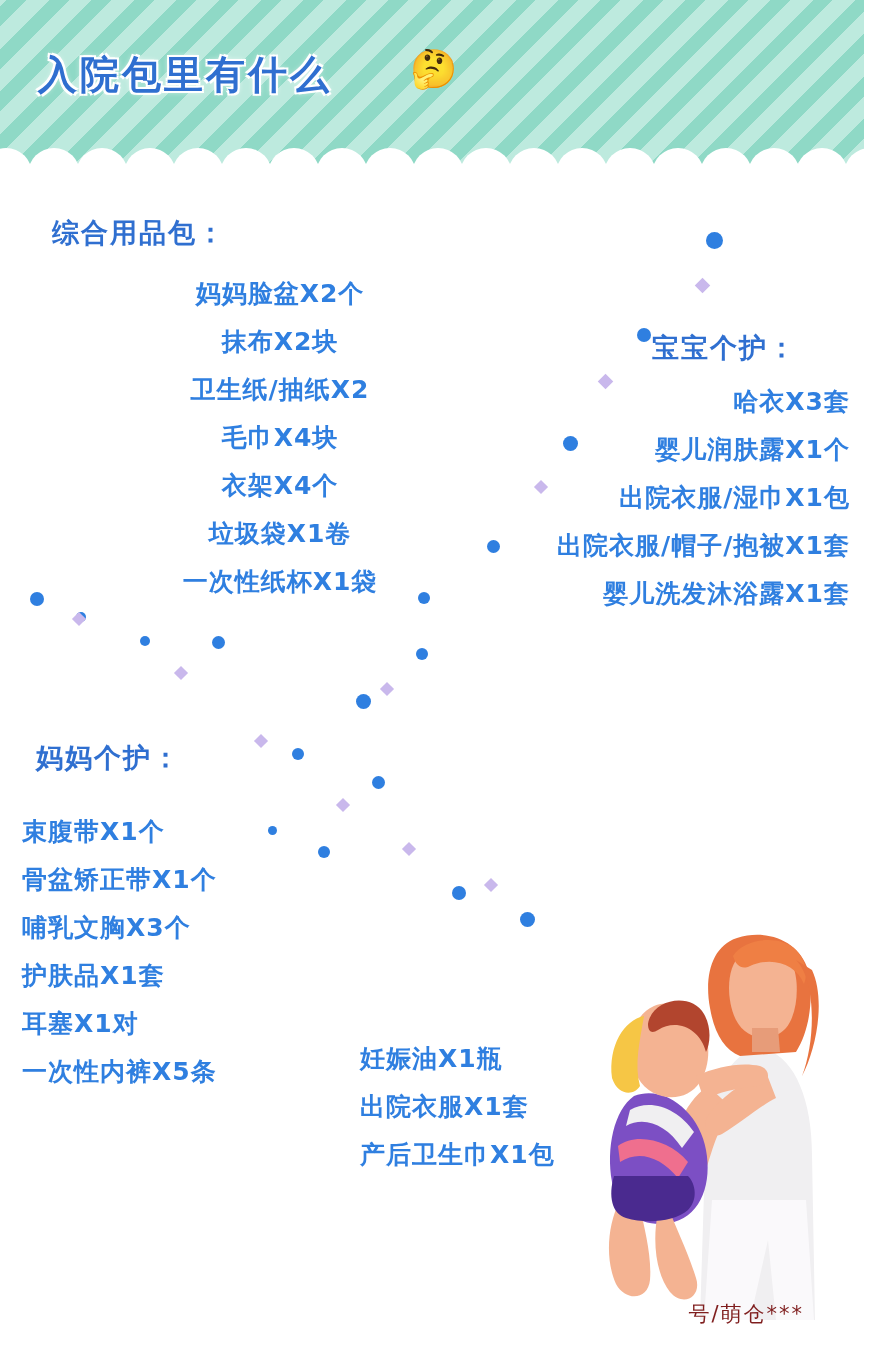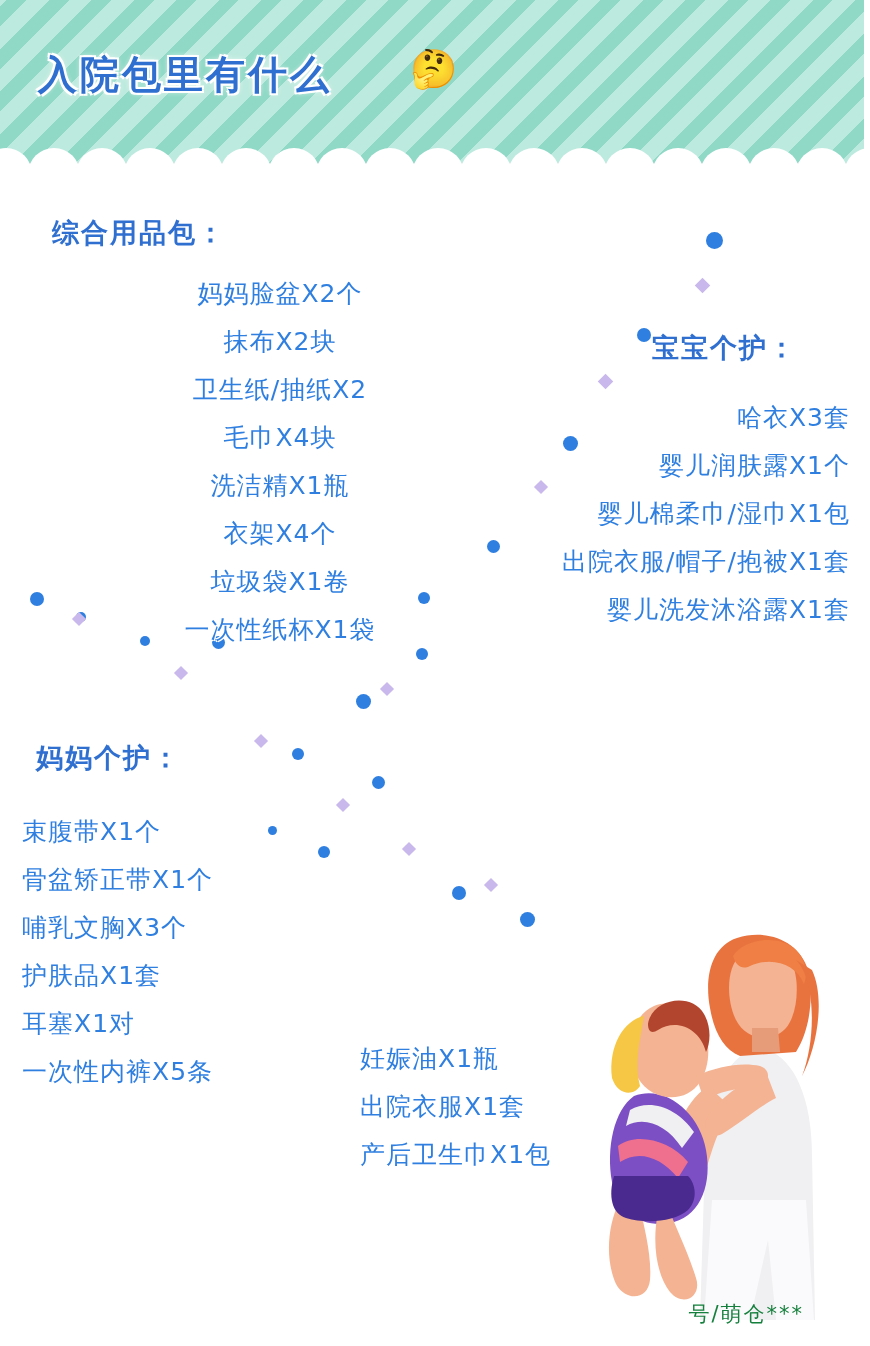--- a/index.html
+++ b/index.html
@@ -77,21 +77,21 @@
     letter-spacing: 2px;
     text-shadow:
       -1.5px -1.5px 0 #ffffff,
       1.5px -1.5px 0 #ffffff,
       -1.5px 1.5px 0 #ffffff,
       1.5px 1.5px 0 #ffffff;
     white-space: nowrap;
   }
   .item {
     font-size: 25px;
-    font-weight: normal;
+    font-weight: bold;
     color: #2f7fe0;
     letter-spacing: 1px;
     white-space: nowrap;
     line-height: 48px;
     text-shadow:
       -1px -1px 0 #ffffff,
       1px -1px 0 #ffffff,
       -1px 1px 0 #ffffff,
       1px 1px 0 #ffffff;
   }
@@ -120,21 +120,21 @@
     left: 600px;
     top: 900px;
     width: 270px;
     height: 420px;
   }
   #watermark {
     position: absolute;
     right: 60px;
     bottom: 18px;
     font-size: 21px;
-    color: #15803d;
+    color: #7f1d1d;
     letter-spacing: 2px;
     white-space: nowrap;
   }
 </style>
 </head>
 <body>
 
 <div id="page">
 
   <div id="banner">
@@ -192,31 +192,30 @@
       <div class="diamond" style="left: 486px; top: 880px; width: 10px; height: 10px;"></div>
       <div class="diamond" style="left: 382px; top: 684px; width: 10px; height: 10px;"></div>
     </div>
 
   <div class="sec-head" style="left:12px; top:215px;margin-left:40px;">综合用品包：</div>
   <div class="list center" id="list-general" style="left:110px; top:270px; width:340px;">
       <div class="item">妈妈脸盆X2个</div>
       <div class="item">抹布X2块</div>
       <div class="item">卫生纸/抽纸X2</div>
       <div class="item">毛巾X4块</div>
-      <div class="item">洗洁精X1瓶</div>
       <div class="item">衣架X4个</div>
       <div class="item">垃圾袋X1卷</div>
       <div class="item">一次性纸杯X1袋</div>
     </div>
 
   <div class="sec-head" style="left:652px; top:330px;">宝宝个护：</div>
-  <div class="list right" id="list-baby" style="left:390px; top:394px; width:460px;">
+  <div class="list right" id="list-baby" style="left:390px; top:378px; width:460px;">
       <div class="item">哈衣X3套</div>
       <div class="item">婴儿润肤露X1个</div>
-      <div class="item">婴儿棉柔巾/湿巾X1包</div>
+      <div class="item">出院衣服/湿巾X1包</div>
       <div class="item">出院衣服/帽子/抱被X1套</div>
       <div class="item">婴儿洗发沐浴露X1套</div>
     </div>
 
   <div class="sec-head" style="left:36px; top:740px;">妈妈个护：</div>
   <div class="list left" id="list-mom" style="left:22px; top:808px; width:400px;">
       <div class="item">束腹带X1个</div>
       <div class="item">骨盆矫正带X1个</div>
       <div class="item">哺乳文胸X3个</div>
       <div class="item">护肤品X1套</div>

